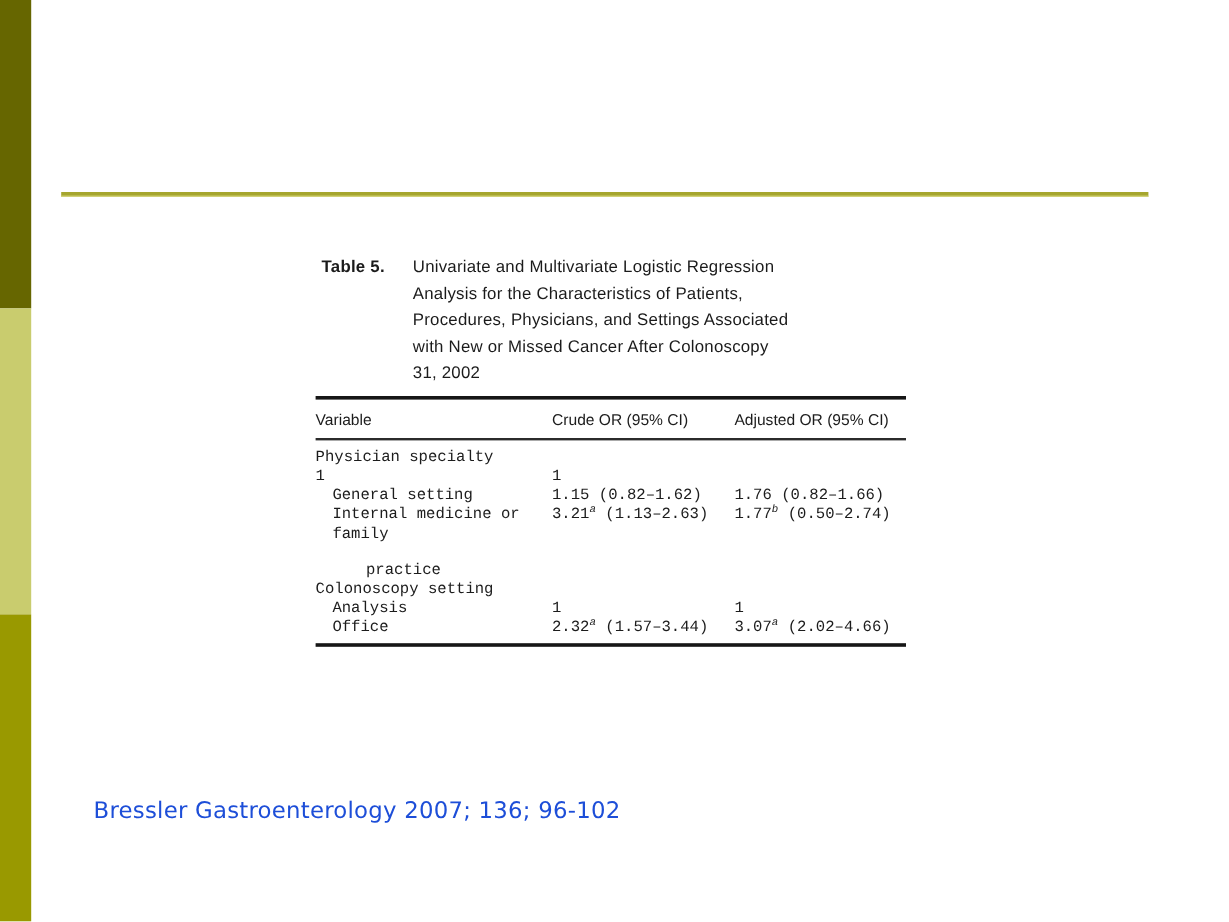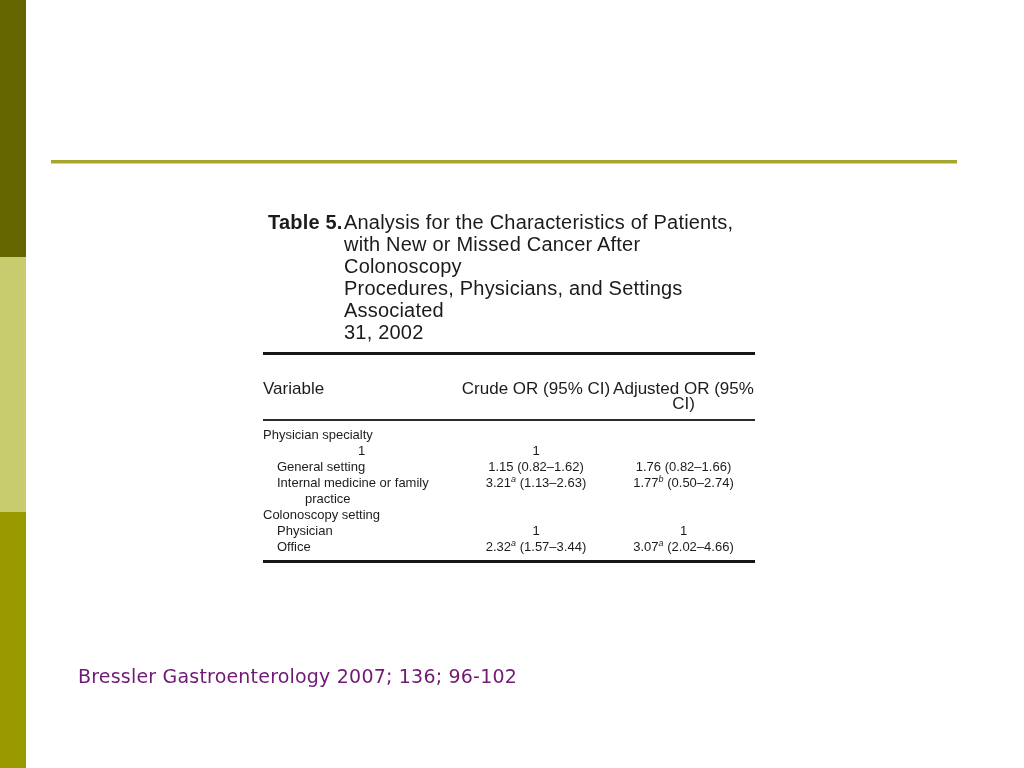--- a/index.html
+++ b/index.html
@@ -23,66 +23,67 @@
     background:#a6a62e; border-bottom:1px solid #d8d87f;
   }
 
   
   .figure {
     position:absolute; left:263px; top:205px; width:492px;
     color:#1b1b1b;
   }
   .fig-title {
     display:flex; padding-top:6px;
-    font-size:20px; line-height:22px; letter-spacing:0.2px;justify-content:center;
+    font-size:14px; line-height:22px; letter-spacing:0.2px;justify-content:center;
   }
   .fig-label { font-weight:bold; width:76px; padding-left:5px; flex-shrink:0; }
   .fig-title-lines { flex:1; }
 
   .tbl { margin-top:9px; font-size:13px; color:#1c1c1c; }
   .rule-thick { border-top:3px solid #161616; }
   .rule-mid   { border-top:2px solid #2b2b2b; }
 
   .row { display:grid; grid-template-columns:197px 152px 143px; line-height:16px; align-items:start; }
-  .thead { padding:26px 0 8px; font-size:17px; line-height:15px; }
-  .tbody { padding:6px 0 5px; }
-  .center { text-align:center; }
+  .thead { padding:9px 0 8px; font-size:13px; line-height:15px; }
+  .tbody { padding:6px 0 5px;font-family:Liberation Mono, monospace; }
+  .center { }
   .c1 { text-align:left; }
   .ind { padding-left:14px; }
-  .ind2 { padding-left:28px; }
+  .ind2 { padding-left:28px;margin-top:14px; }
   .tbl sup { font-size:9px; font-style:italic; line-height:0; }
 
   
   .citation {
     position:absolute; left:78px; top:663px;
     font-family:"DejaVu Sans", "Liberation Sans", sans-serif;
-    font-size:19px; line-height:26px; color:#701a75; letter-spacing:0.2px;
+    font-size:19px; line-height:26px; color:#1d4ed8; letter-spacing:0.2px;
   }
 </style>
 </head>
 <body>
 
 <div class="slide">
 
   <div class="sidebar">
     <div class="seg seg-top"></div>
     <div class="seg seg-mid"></div>
     <div class="seg seg-bot"></div>
   </div>
 
   <div class="divider"></div>
 
   <div class="figure">
 
     <div class="fig-title">
       <span class="fig-label">Table 5.</span>
       <div class="fig-title-lines">
+        <div>Univariate and Multivariate Logistic Regression</div>
         <div>Analysis for the Characteristics of Patients,</div>
+        <div>Procedures, Physicians, and Settings Associated</div>
         <div>with New or Missed Cancer After Colonoscopy</div>
-        <div>Procedures, Physicians, and Settings Associated</div>
         <div>31, 2002</div>
       </div>
     </div>
 
     <div class="tbl">
       <div class="rule-thick"></div>
 
       <div class="row thead">
         <div class="c1 center">Variable</div>
         <div class="center">Crude OR (95% CI)</div>
@@ -120,21 +121,21 @@
         </div>
 
 
         <div class="row">
           <div class="c1">Colonoscopy setting</div>
           <div></div>
           <div></div>
         </div>
 
         <div class="row">
-          <div class="c1 ind">Physician</div>
+          <div class="c1 ind">Analysis</div>
           <div class="center"><span>1</span><sup></sup> <span></span></div>
           <div class="center"><span>1</span><sup></sup> <span></span></div>
         </div>
 
         <div class="row">
           <div class="c1 ind">Office</div>
           <div class="center"><span>2.32</span><sup>a</sup> <span>(1.57–3.44)</span></div>
           <div class="center"><span>3.07</span><sup>a</sup> <span>(2.02–4.66)</span></div>
         </div>
 

